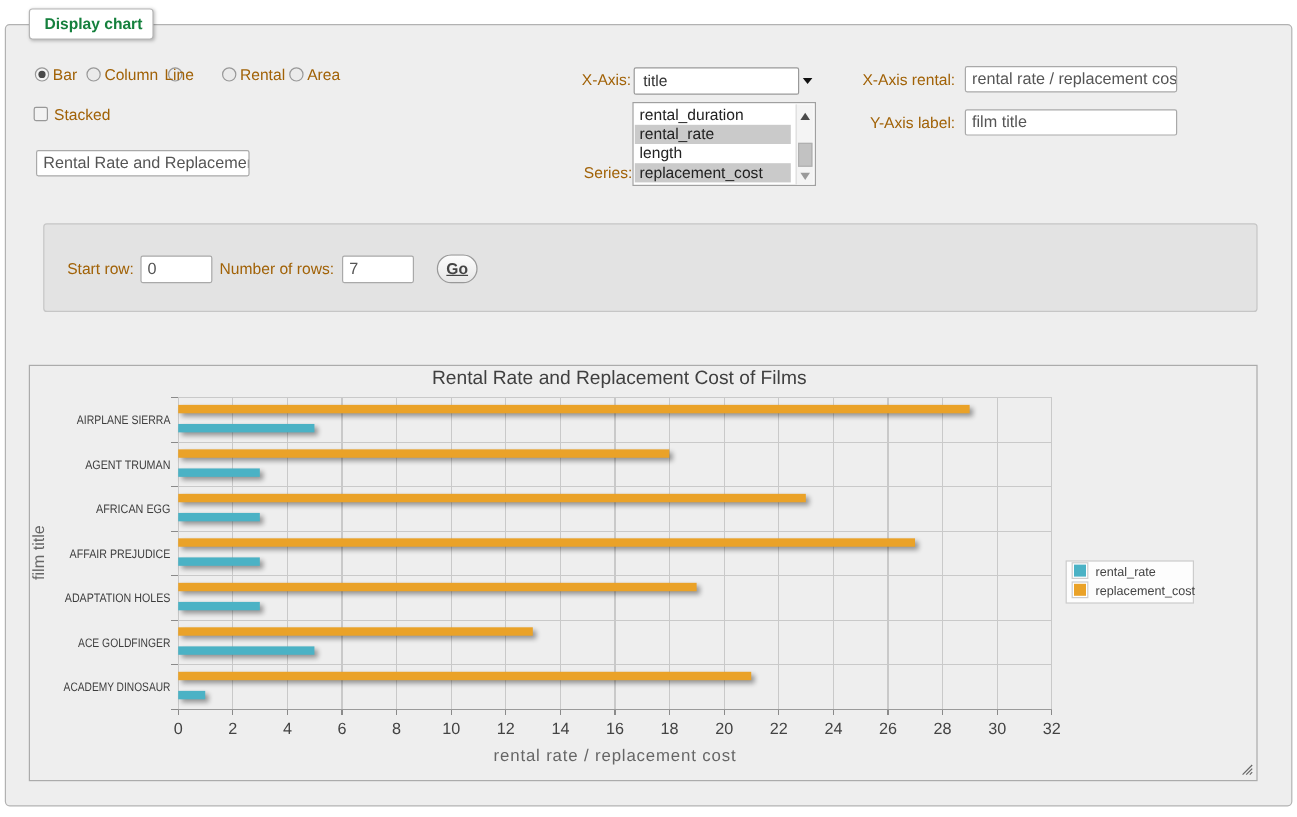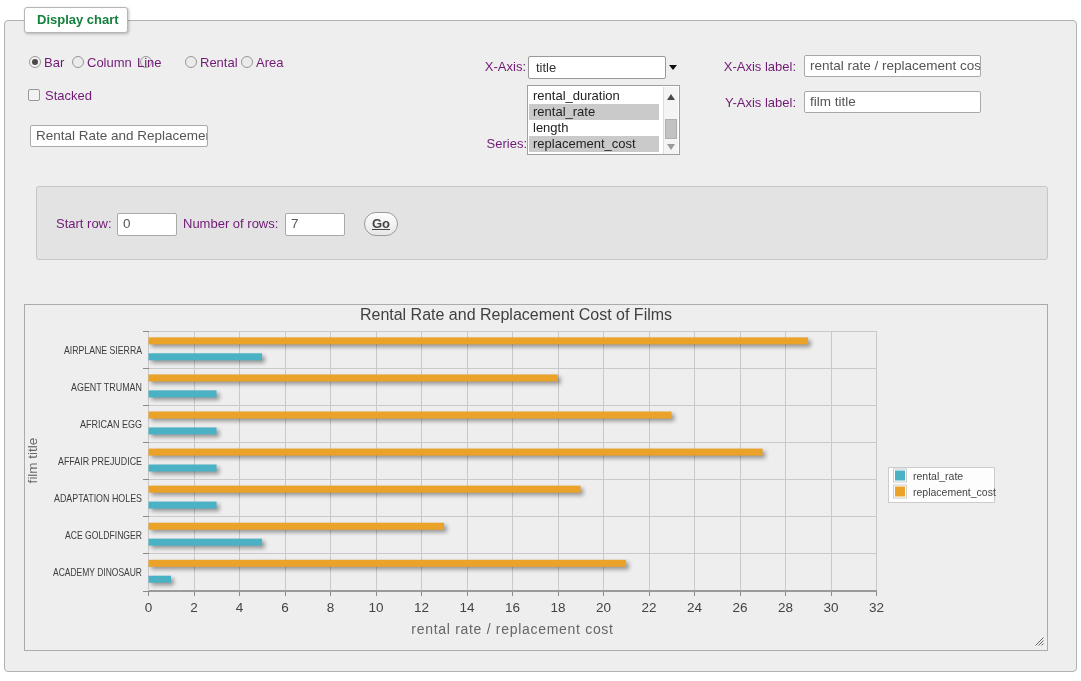--- a/index.html
+++ b/index.html
@@ -1,20 +1,20 @@
 <!DOCTYPE html>
 <html><head>
 <meta charset="utf-8">
 <style>
 * { margin:0; padding:0; box-sizing:border-box; }
 html,body { width:1081px; height:681px; background:#fff; font-family:"Liberation Sans", sans-serif; }
 .abs { position:absolute; }
 .fs { left:4px; top:20px; width:1073px; height:652px; background:#eeeeee; border:1px solid #b2b2b2; border-radius:4px; }
 .legendbox { left:24px; top:7px; width:104px; height:26px; background:#fff; border:1px solid #b6b6b6; border-radius:3px; box-shadow:1px 1px 3px rgba(0,0,0,0.25); font-weight:bold; font-size:13px; color:#15803d; line-height:24px; padding-left:12px; }
-.lbl { font-size:13px; color:#701a75; white-space:nowrap; line-height:14px; }
+.lbl { font-size:13px; color:#a16207; white-space:nowrap; line-height:14px; }
 .radio { width:12px; height:12px; border:1px solid #989898; border-radius:50%; background:#ebebeb; }
 .radio.on { background:#f4f4f4; }
 .radio.on::after { content:""; position:absolute; left:2px; top:2px; width:6px; height:6px; border-radius:50%; background:#494949; }
 .checkbox { width:12px; height:12px; border:1px solid #989898; border-radius:2px; background:#f2f2f2; }
 .tin { background:#fff; border:1px solid #a9a9a9; border-radius:2px; font-size:13.5px; color:#555; line-height:20px; padding:0 5px; white-space:nowrap; overflow:hidden; }
 .sel { background:#fff; border:1px solid #999; border-radius:2px; font-size:13px; color:#333; line-height:21px; padding-left:7px; }
 .arrow { width:0; height:0; border-left:4px solid transparent; border-right:4px solid transparent; border-top:5px solid #111; }
 .mlist { background:#fff; border:1px solid #a0a0a0; overflow:hidden; }
 .mrow { position:absolute; left:1px; width:130px; height:16px; font-size:13px; color:#222; line-height:16px; padding-left:4px; white-space:nowrap; }
 .mrow.selr { background:#cacaca; }
@@ -53,21 +53,21 @@
   <div class="mrow" style="top:2px;">rental_duration</div>
   <div class="mrow selr" style="top:18px;">rental_rate</div>
   <div class="mrow" style="top:34px;">length</div>
   <div class="mrow selr" style="top:50px;">replacement_cost</div>
   <div class="sbar"></div>
   <div class="abs" style="right:4px;top:8px;width:0;height:0;border-left:4px solid transparent;border-right:4px solid transparent;border-bottom:6px solid #4a4a4a;"></div>
   <div class="abs" style="right:2px;top:33px;width:12px;height:20px;background:#c2c2c2;border:1px solid #b0b0b0;"></div>
   <div class="abs" style="right:4px;top:58px;width:0;height:0;border-left:4px solid transparent;border-right:4px solid transparent;border-top:6px solid #9a9a9a;"></div>
 </div>
 
-<div class="abs lbl" style="left:700px;top:60px;width:96px;text-align:right;">X-Axis label:</div>
+<div class="abs lbl" style="left:700px;top:60px;width:96px;text-align:right;">X-Axis rental:</div>
 <div class="abs tin" style="left:804px;top:55px;width:177px;height:22px;">rental rate / replacement cost</div>
 <div class="abs lbl" style="left:700px;top:96px;width:96px;text-align:right;">Y-Axis label:</div>
 <div class="abs tin" style="left:804px;top:91px;width:177px;height:22px;">film title</div>
 
 <div class="abs panel"></div>
 <div class="abs lbl" style="left:56px;top:217px;">Start row:</div>
 <div class="abs tin" style="left:117px;top:213px;width:60px;height:23px;">0</div>
 <div class="abs lbl" style="left:183px;top:217px;">Number of rows:</div>
 <div class="abs tin" style="left:285px;top:213px;width:60px;height:23px;">7</div>
 <div class="abs gobtn">Go</div>

